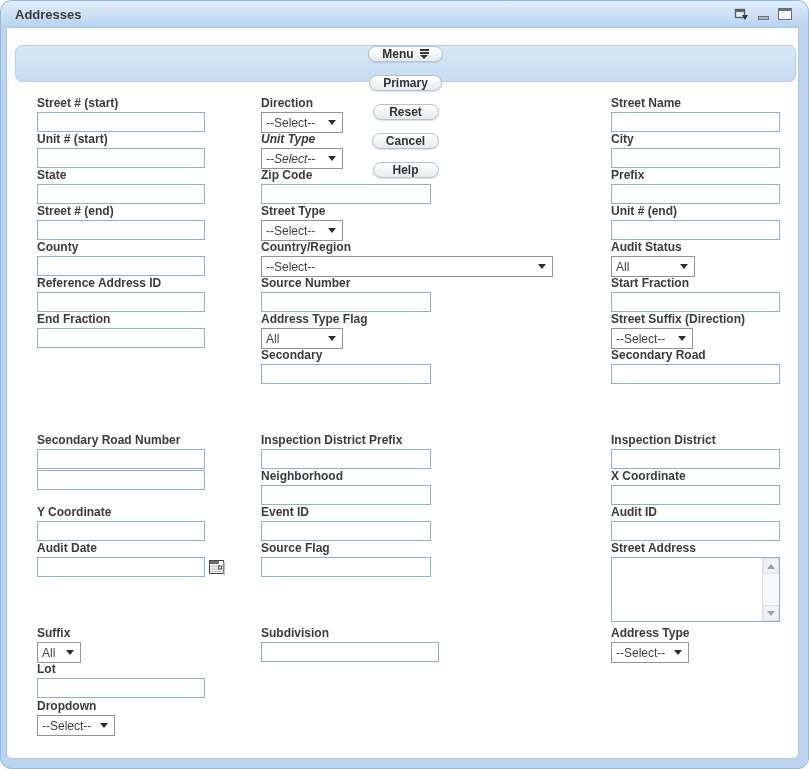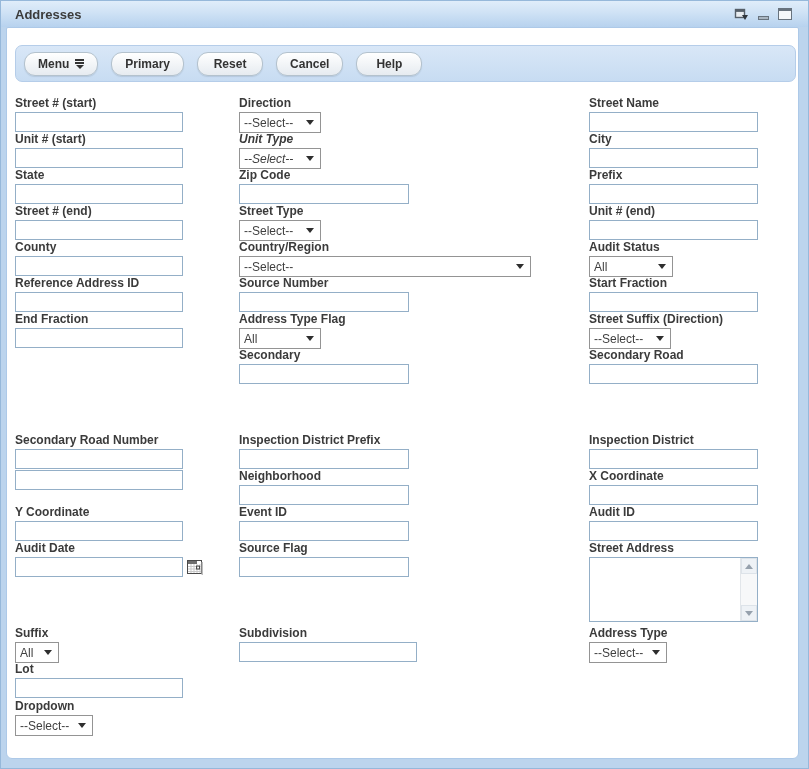--- a/index.html
+++ b/index.html
@@ -1,21 +1,21 @@
 <!DOCTYPE html>
 <html><head>
 <meta charset="utf-8">
 <style>
   html,body{margin:0;padding:0;background:#ffffff;}
   *{box-sizing:border-box;}
   body{font-family:"Liberation Sans", sans-serif;}
 
   .window{
     position:relative;width:809px;height:769px;
-    background:#bcd4ed;border:1px solid #96b8da;border-radius:0;
+    background:#bcd4ed;border:1px solid #96b8da;border-radius:11px;
     overflow:hidden;
   }
   .titlebar{
     position:absolute;left:0;top:0;right:0;height:26px;
     background:linear-gradient(#e0edfa 0%,#cfe2f5 45%,#b7d2ee 100%);
     display:flex;align-items:center;
   }
   .title{
     margin-left:14px;font-size:13px;font-weight:bold;color:#3b3b3b;
   }
@@ -29,21 +29,21 @@
 
   .content{
     position:absolute;left:5px;right:9px;top:26px;bottom:9px;
     background:#ffffff;border:1px solid #adc9e8;border-radius:2px 2px 6px 6px;
   }
 
   .toolbar{
     position:absolute;left:14px;top:44px;width:781px;height:37px;
     background:linear-gradient(#d9e7f7,#c7dcf2);
     border:1px solid #b5cde9;border-radius:7px;
-    display:flex;align-items:center;gap:13px;padding:0 8px;
+    display:flex;align-items:center;gap:13px;padding:0 8px;flex-direction:column;
   }
   .btn{
     min-width:66px;height:24px;padding:0 13px;
     background:linear-gradient(#ffffff,#e6ebf0);
     border:1px solid #b4c2cd;border-radius:11px;
     font-family:"Liberation Sans", sans-serif;
     font-size:12px;font-weight:bold;color:#333;
     display:inline-flex;align-items:center;justify-content:center;gap:6px;
     cursor:pointer;box-shadow:0 1px 1px rgba(120,140,160,.25);
   }
@@ -51,21 +51,21 @@
   .menu-ic{display:inline-flex;flex-direction:column;align-items:center;gap:1px;}
   .menu-ic i{display:block;width:9px;height:2px;background:#333;}
   .menu-ic b{display:block;width:0;height:0;border-left:4px solid transparent;border-right:4px solid transparent;border-top:4px solid #333;}
 
   .form-grid{
     position:absolute;left:14px;top:96px;
     display:grid;
     grid-template-columns:224px 350px 235px;
     grid-template-rows:repeat(7,36px) 85px repeat(3,36px) 85px 36px 37px 44px;
   }
-  .cell{overflow:visible;}
+  .cell{overflow:visible;margin-left:22px;}
   .flabel{
     height:13px;line-height:13px;margin-bottom:2px;
     font-size:12px;font-weight:bold;color:#3b3b3b;white-space:nowrap;
   }
   .tinput{
     height:20px;border:1px solid #94afc7;background:#fff;
     font-family:"Liberation Sans", sans-serif;font-size:12px;color:#222;
     padding:1px 3px;display:block;
   }
   .sel{

